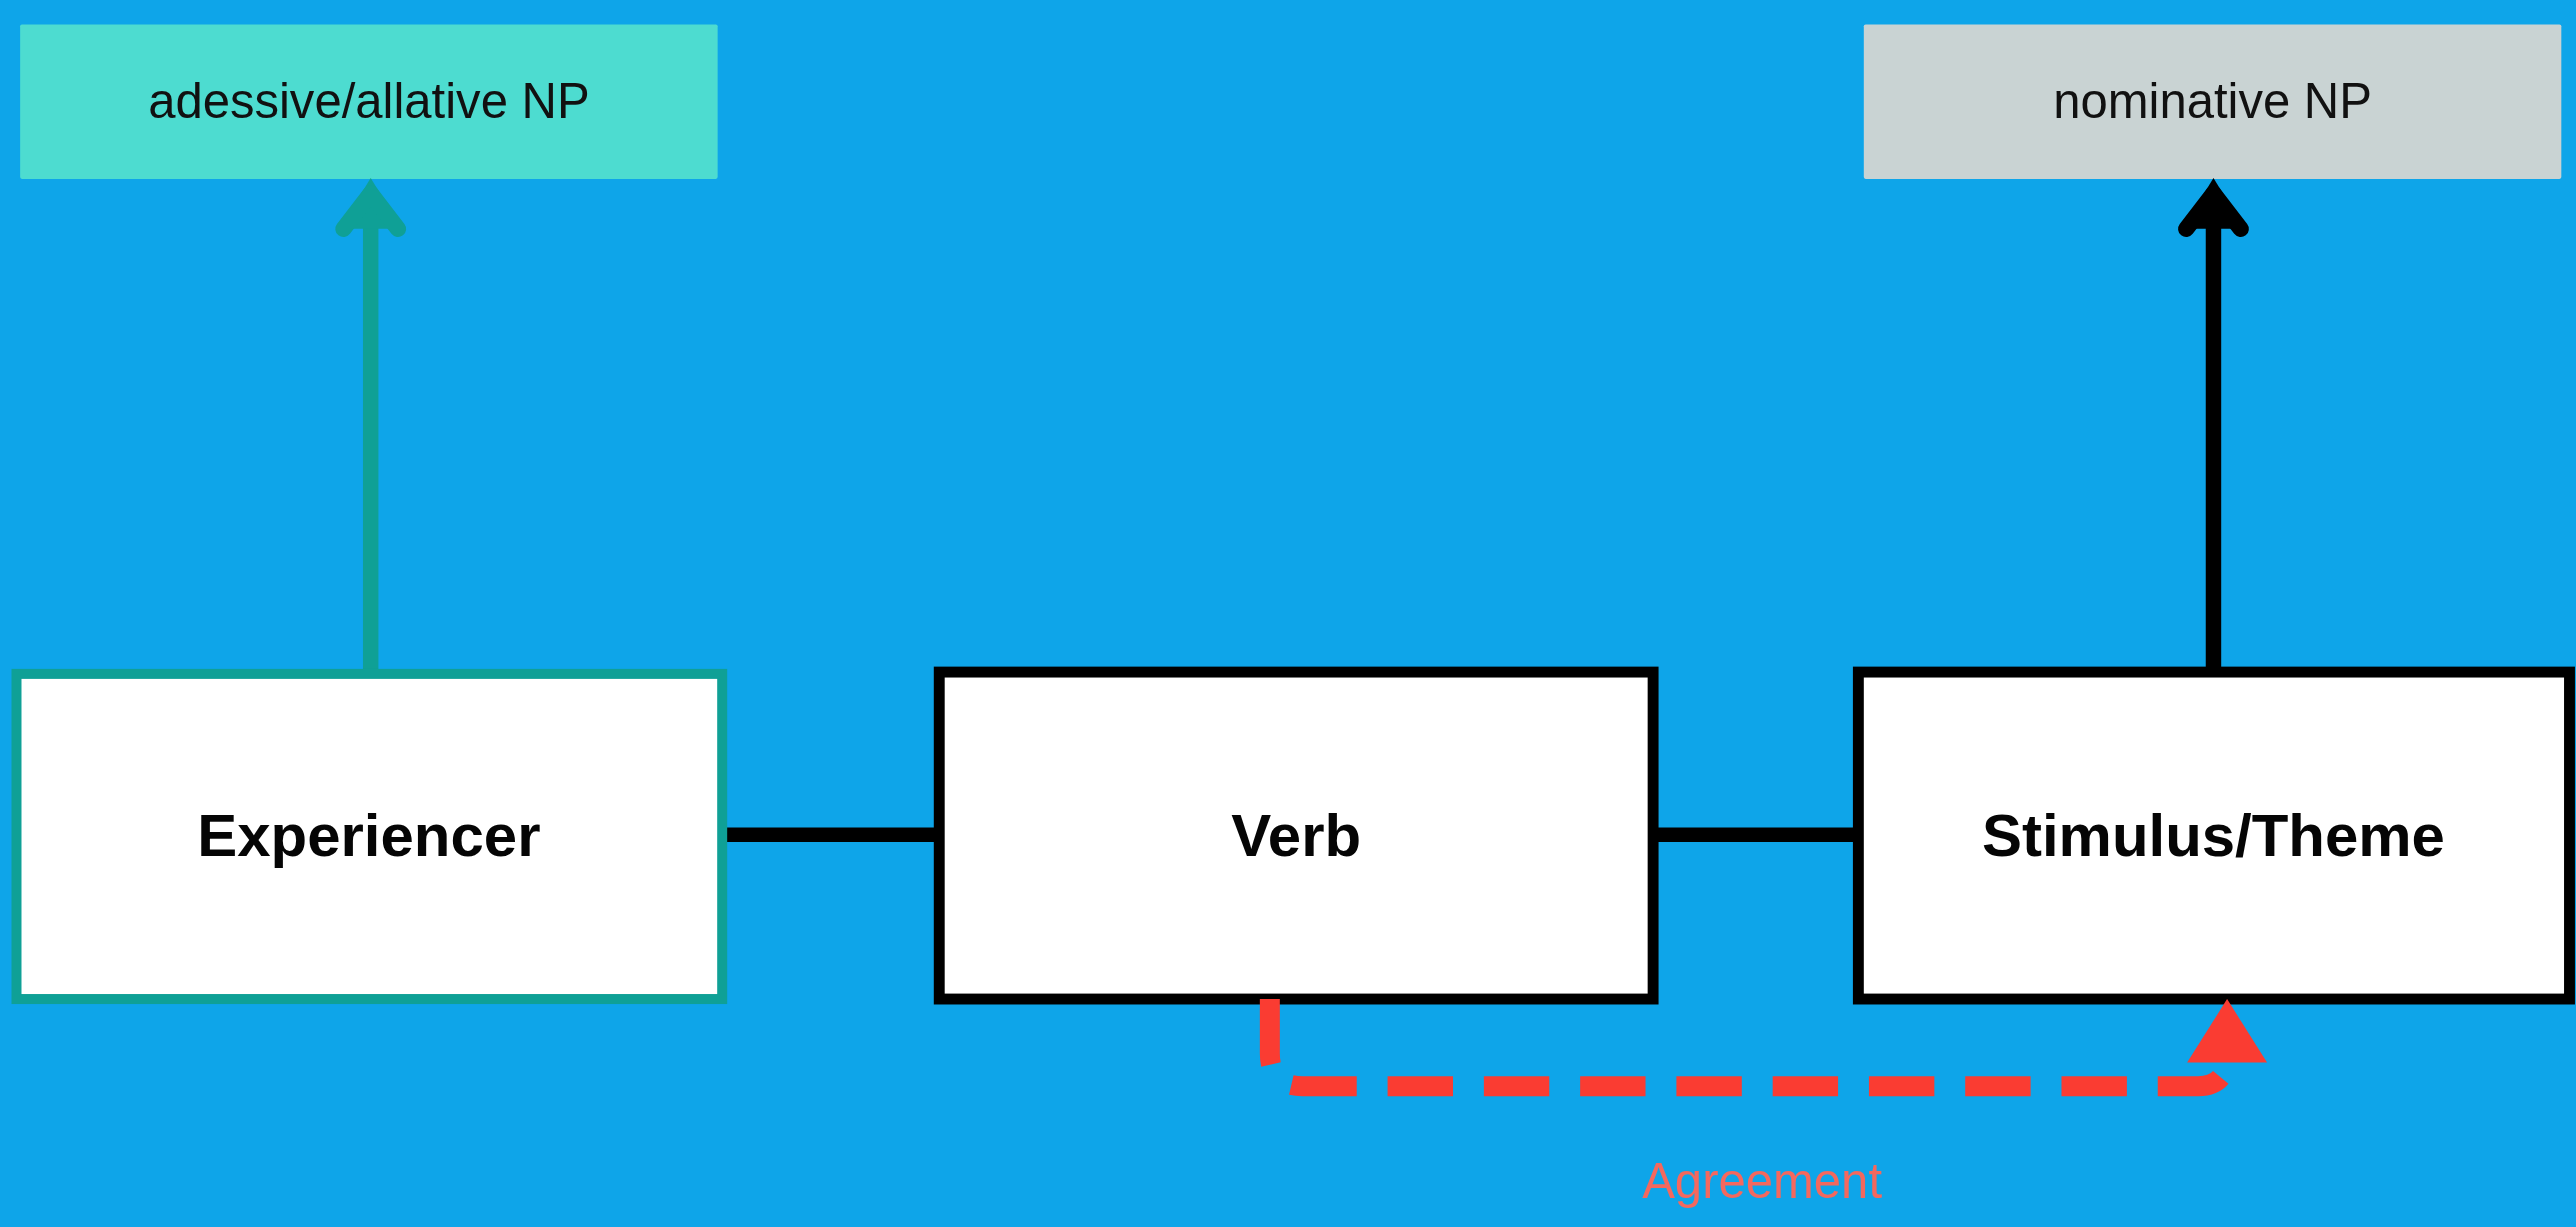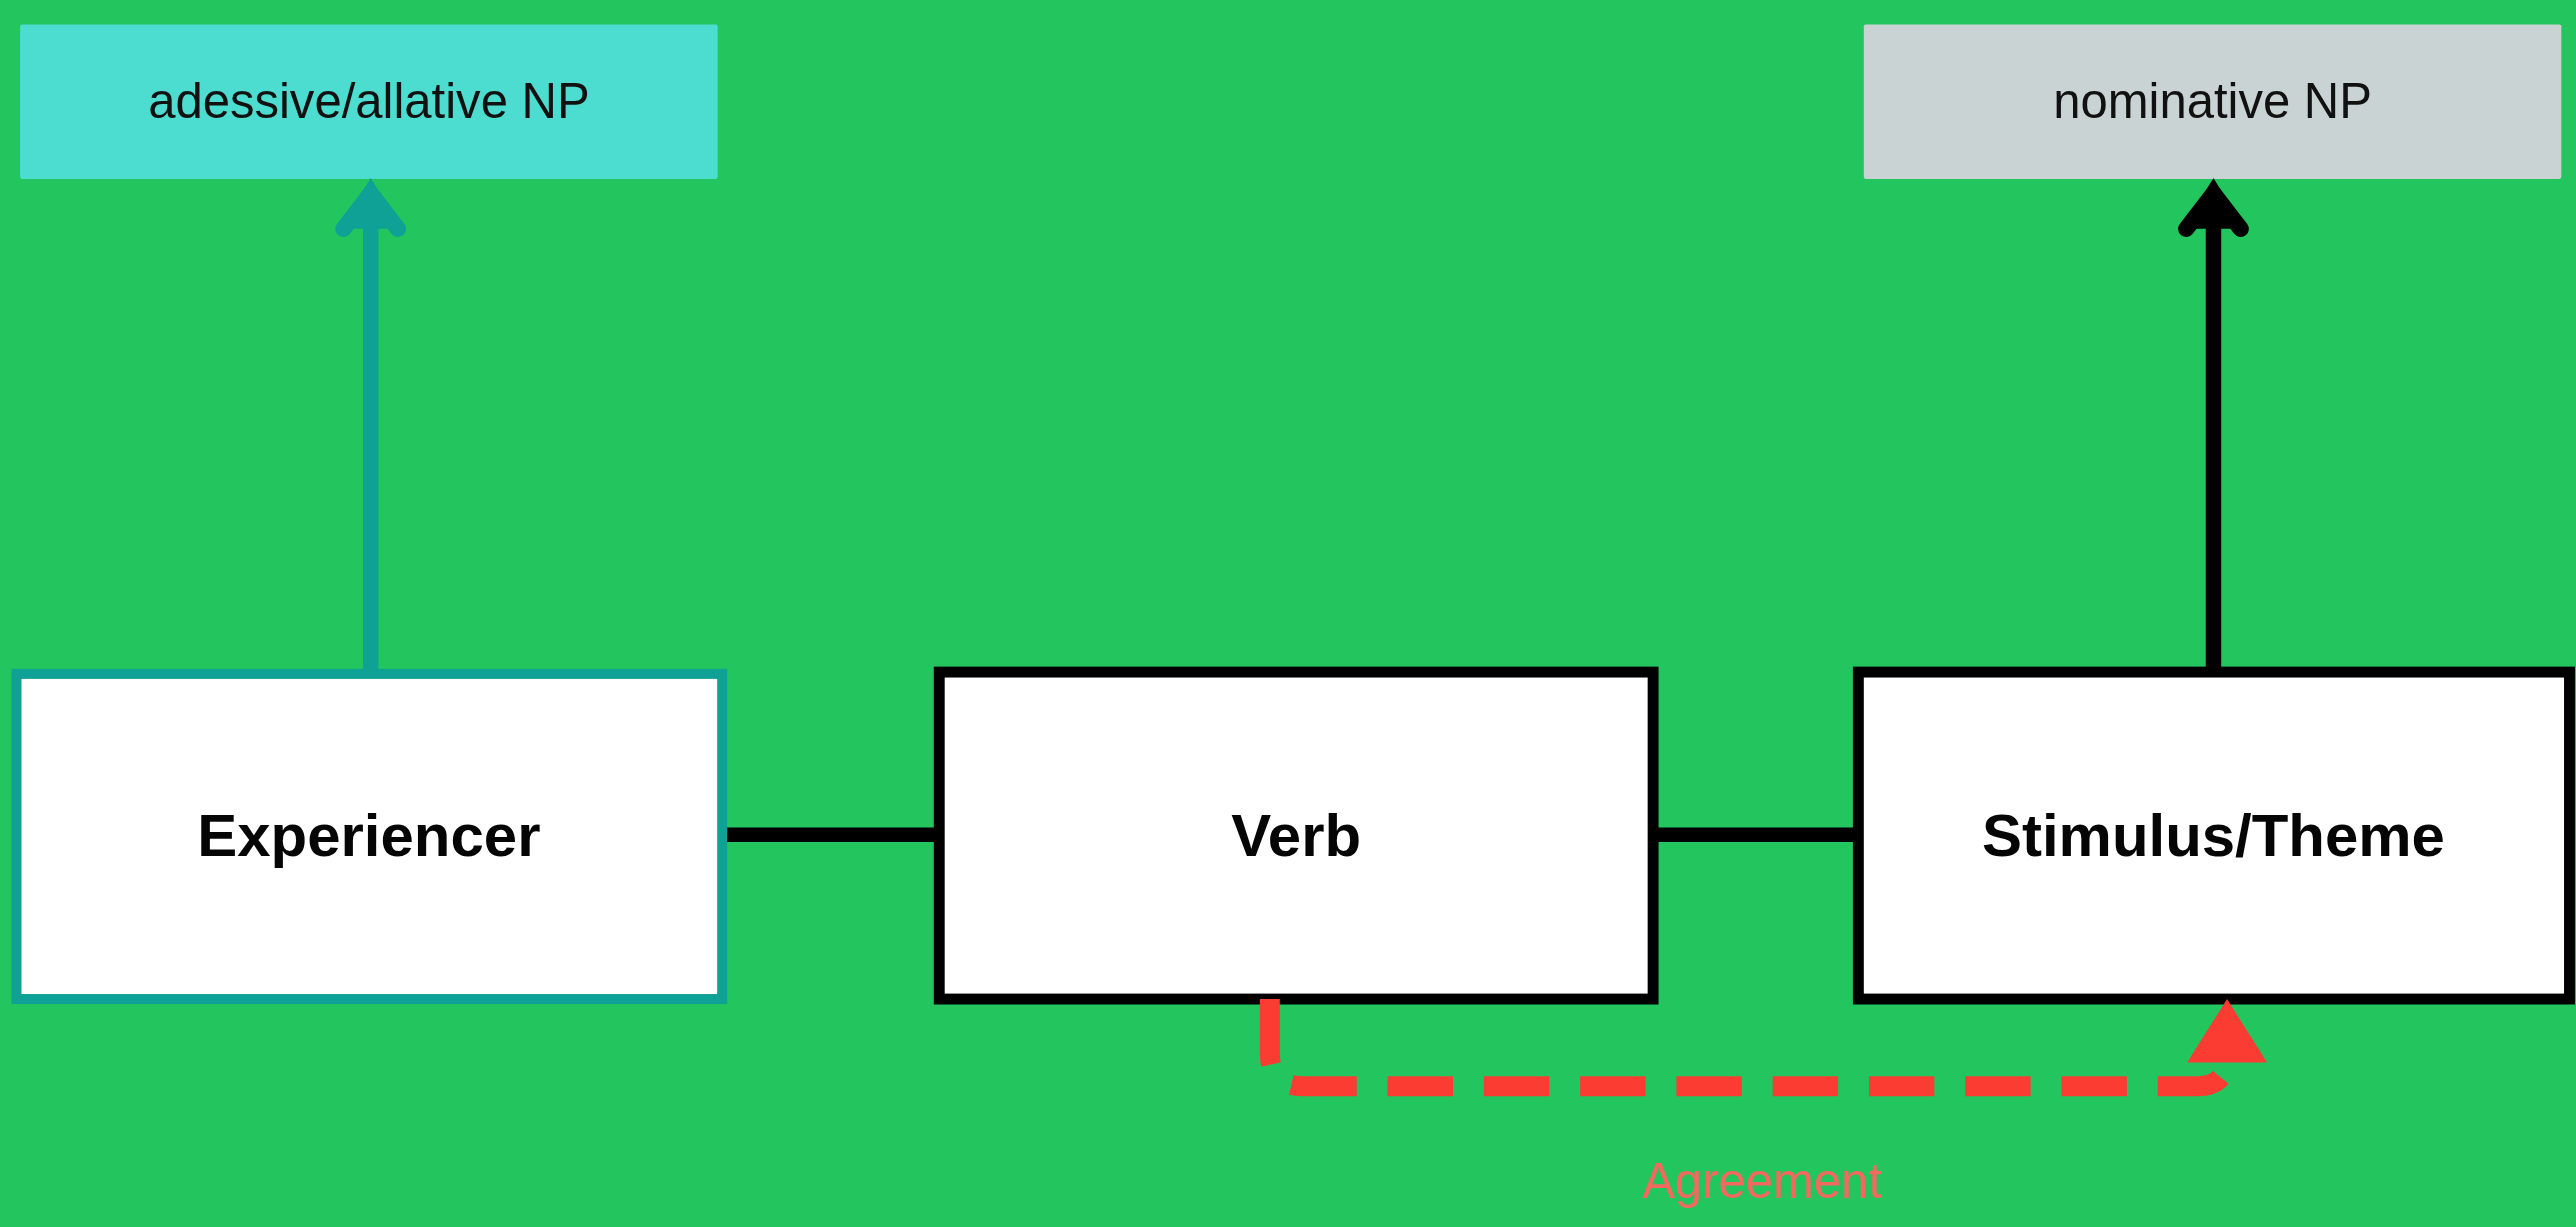--- a/index.html
+++ b/index.html
@@ -7,21 +7,21 @@
     padding: 0;
     background: #ffffff;
   }
   body {
     font-family: "Liberation Sans", sans-serif;
   }
   #diagram-root {
     position: relative;
     width: 2576px;
     height: 1227px;
-    background: #22c55e;
+    background: #0ea5e9;
     overflow: hidden;
   }
   svg.diagram-canvas {
     position: absolute;
     top: 0;
     left: 0;
     width: 2576px;
     height: 1227px;
     display: block;
   }

